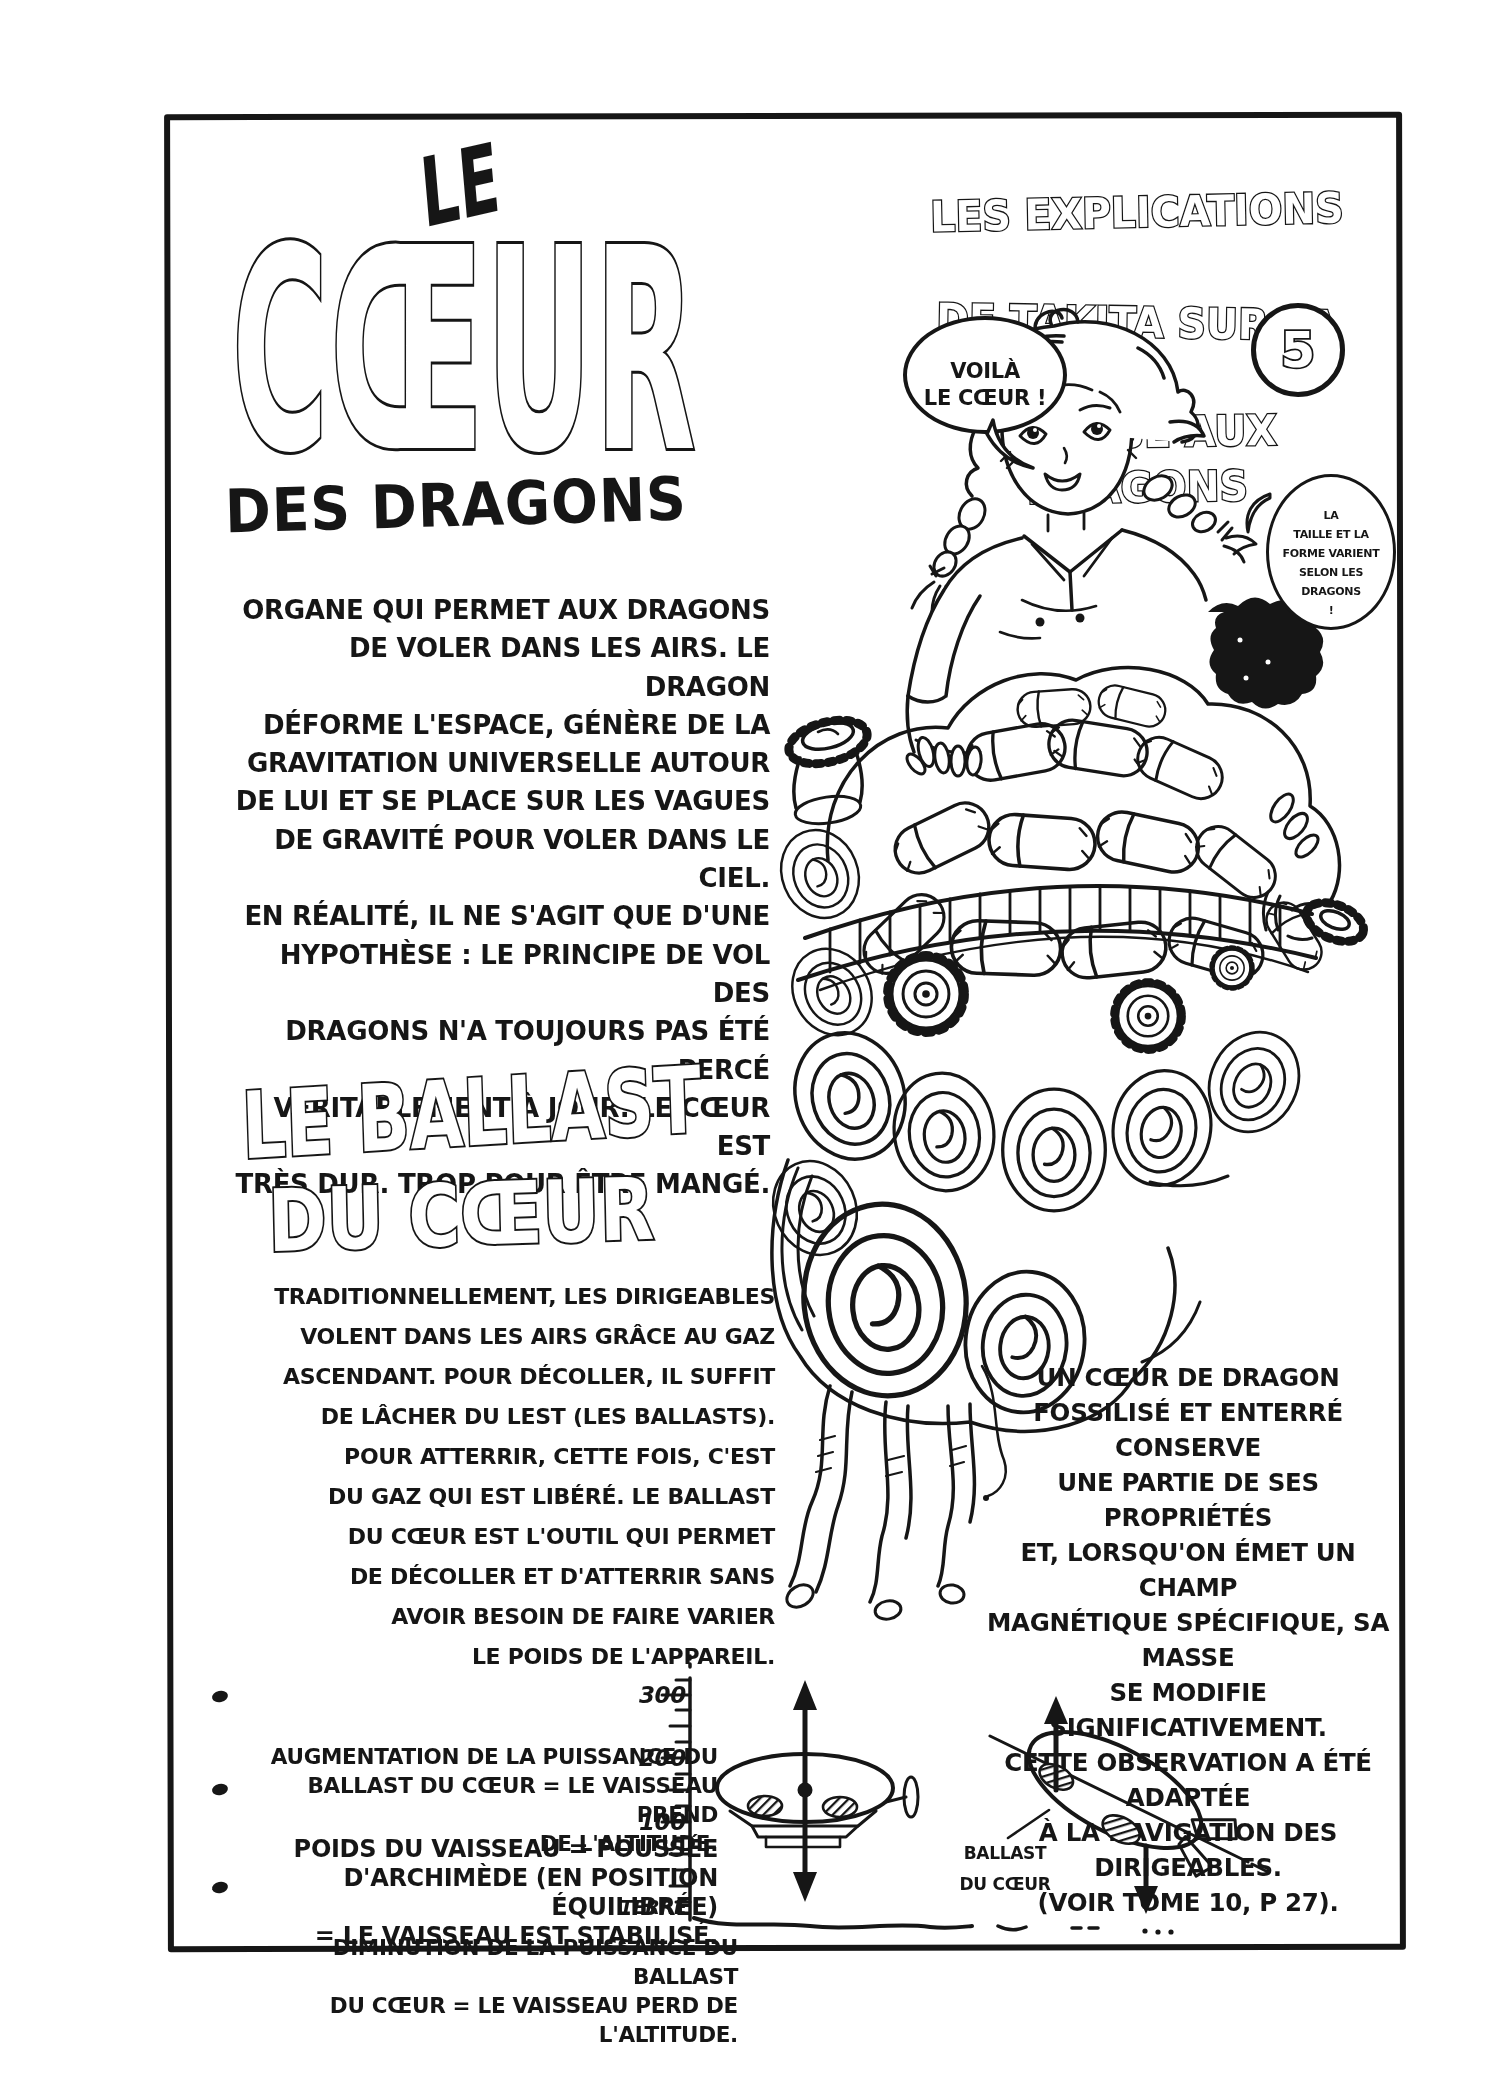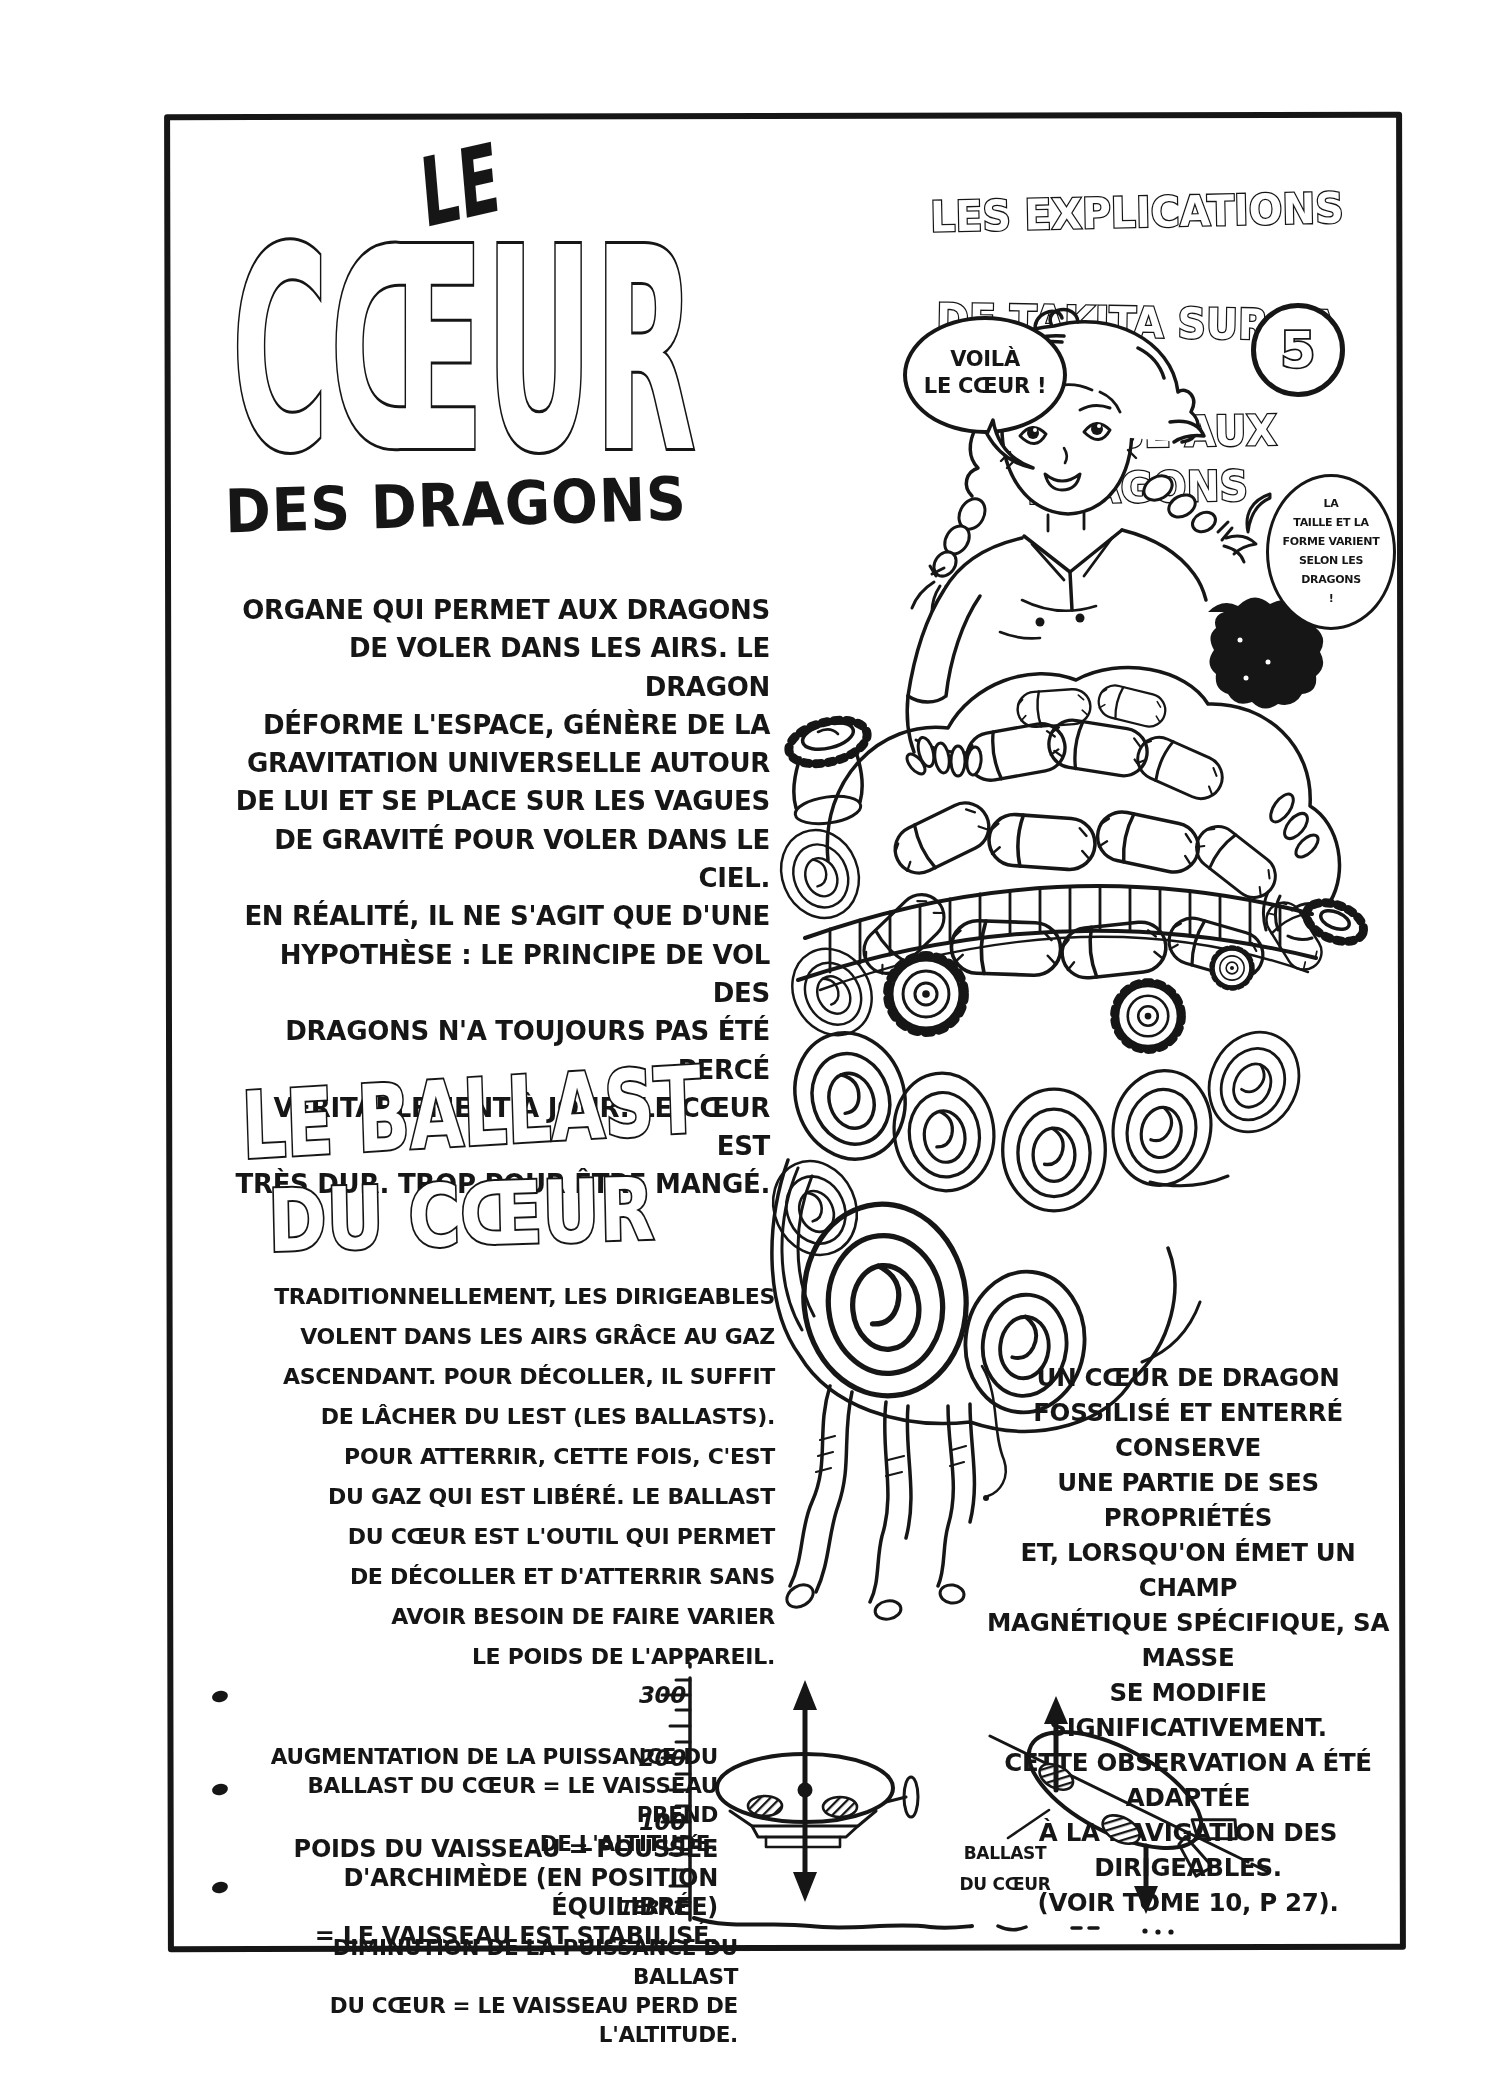--- a/index.html
+++ b/index.html
@@ -7,21 +7,21 @@
         font-family:"DejaVu Sans",sans-serif;color:#161616;}
   .frame{position:absolute;left:166px;top:113px;width:1226px;height:1826px;
          border:6px solid #161616;border-radius:3px;transform:rotate(-.12deg);}
   .t{position:absolute;white-space:pre-line;color:#161616;text-align:right;}
   .c{text-align:center;}
   .r{text-align:right;}
   .outl{color:#ffffff;-webkit-text-stroke:3px #161616;paint-order:stroke fill;font-weight:bold;}
   .brush{font-weight:bold;color:#161616;}
   .body-text{font-weight:600;letter-spacing:-.3px;}
   .bubble{position:absolute;background:#fff;border:4px solid #161616;border-radius:50%;z-index:5;}
-  .bubble .t{position:relative;white-space:pre-line;}
+  .bubble .t{position:relative;white-space:pre-line;margin-top:12px;}
   .badge{position:absolute;left:1251px;top:303px;width:84px;height:84px;border:5px solid #161616;
          border-radius:50%;background:#fff;display:flex;align-items:center;justify-content:center;z-index:5;}
   svg{position:absolute;}
   .bullet-dot{position:absolute;left:0;top:7px;width:16px;height:11px;background:#161616;
               border-radius:50%;transform:rotate(-12deg);}
   .bullet-item{position:absolute;padding-left:36px;}
 </style>
 </head>
 <body>
 

